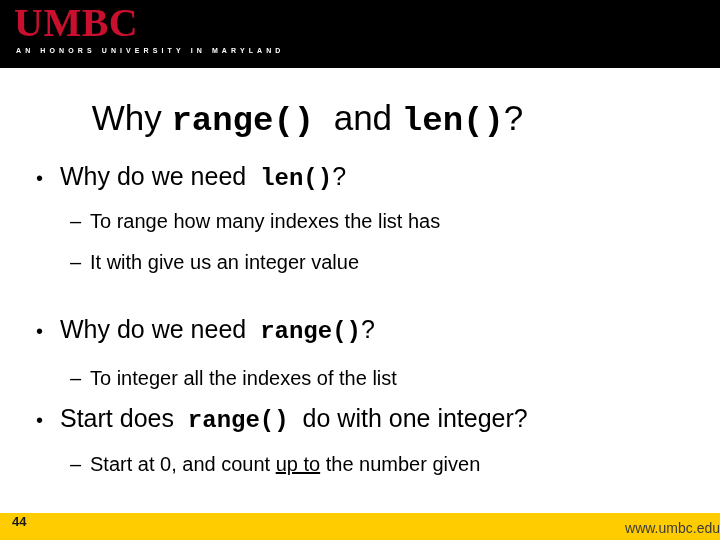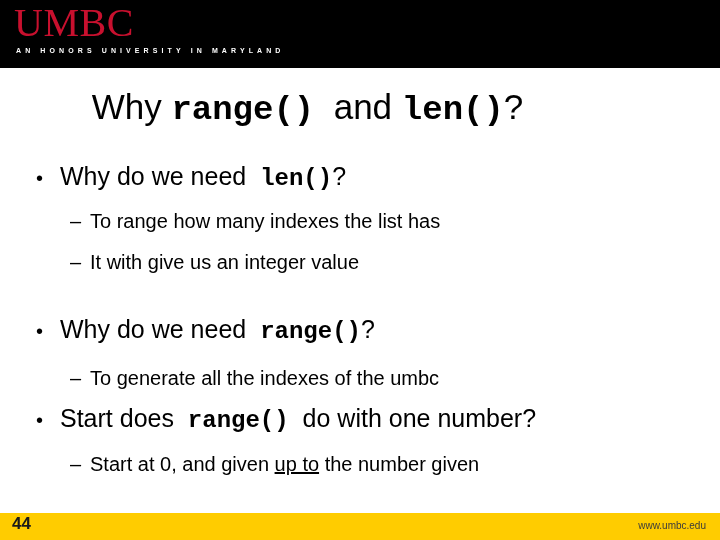--- a/index.html
+++ b/index.html
@@ -23,21 +23,21 @@
     width: 720px;
     height: 68px;
     background: #000000;
   }
   .logo-wordmark {
     position: absolute;
     left: 14px;
     top: 3px;
     font-family: "Liberation Serif", serif;
     font-size: 40px;
-    font-weight: 400;
+    font-weight: 700;
     letter-spacing: 0.5px;
     color: #c8102e;
     line-height: 1;
     text-align: right;
   }
   .logo-tagline {
     position: absolute;
     left: 16px;
     top: 47px;
     font-family: "Liberation Sans", sans-serif;
@@ -46,21 +46,21 @@
     letter-spacing: 4.1px;
     color: #ffffff;
     line-height: 1;
     white-space: nowrap;
   }
 
   
   .slide-title {
     position: absolute;
     left: 0;
-    top: 87px;
+    top: 98px;
     width: 615px;
     text-align: center;
     font-size: 35px;
     color: #000000;
     line-height: 1.15;
     white-space: nowrap;
   }
   .slide-title .mono {
     font-family: "Liberation Mono", monospace;
     font-weight: 700;
@@ -126,30 +126,30 @@
     left: 0;
     top: 513px;
     width: 720px;
     height: 27px;
     background: #ffcc00;
   }
   .slide-number {
     position: absolute;
     left: 12px;
     top: 515px;
-    font-size: 17px;
+    font-size: 13px;
     font-weight: 700;
     color: #1a1a1a;
     line-height: 1;
   }
   .footer-url {
     position: absolute;
-    right: 14px;
+    right: 0;
     top: 521px;
-    font-size: 10px;
+    font-size: 14px;
     color: #3b3b3b;
     line-height: 1;
   }
 </style>
 </head>
 <body>
 
 <div class="header-band"></div>
 <div class="logo-wordmark">UMBC</div>
 <div class="logo-tagline">AN HONORS UNIVERSITY IN MARYLAND</div>
@@ -175,30 +175,30 @@
       <span>It with give us an integer value</span>
   </div>
 
   <div class="bullet-l1" style="top: 166px;">
     <span class="marker">•</span>
       <span><span>Why do we need</span><span class="sp">  </span><span class="mono">range()</span><span>?</span></span>
   </div>
 
   <div class="bullet-l2" style="top: 217px;">
     <span class="marker">–</span>
-      <span>To generate all the indexes of the umbc</span>
+      <span>To integer all the indexes of the list</span>
   </div>
 
   <div class="bullet-l1" style="top: 255px;">
     <span class="marker">•</span>
-      <span><span>Start does</span><span class="sp">  </span><span class="mono">range()</span><span class="sp">  </span><span>do with one number?</span></span>
+      <span><span>Start does</span><span class="sp">  </span><span class="mono">range()</span><span class="sp">  </span><span>do with one integer?</span></span>
   </div>
 
   <div class="bullet-l2" style="top: 303px;">
     <span class="marker">–</span>
-      <span><span>Start at 0, and given</span><span class="sp"> </span><u>up to</u><span class="sp"> </span><span>the number given</span></span>
+      <span><span>Start at 0, and count</span><span class="sp"> </span><u>up to</u><span class="sp"> </span><span>the number given</span></span>
   </div>
 
 </div>
 
 <div class="footer-band"></div>
 <div class="slide-number">44</div>
 <div class="footer-url">www.umbc.edu</div>
 
 </body></html>

